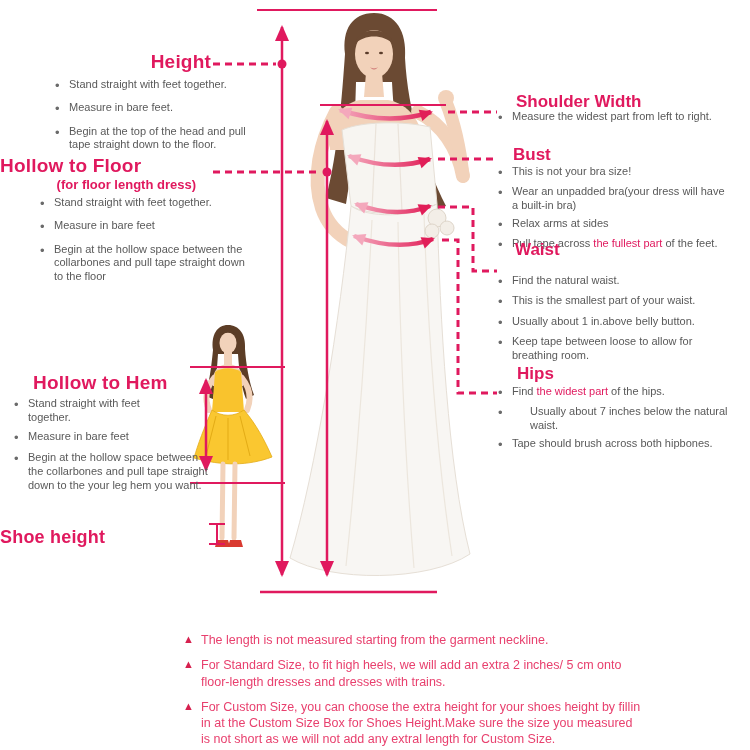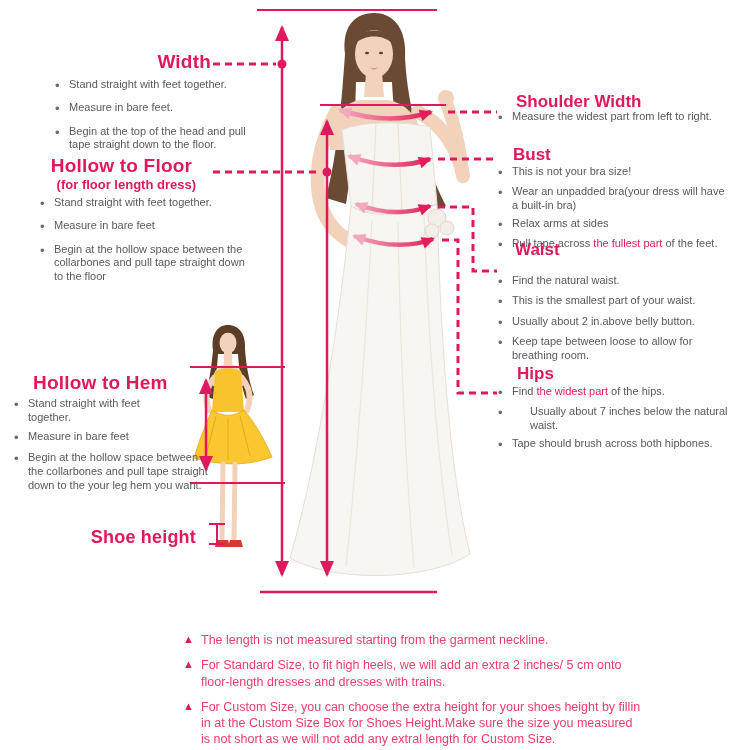--- a/index.html
+++ b/index.html
@@ -145,38 +145,38 @@
     </g>
 
     <g fill="none" stroke="url(#curveGrad)" stroke-width="4.5">
       <path d="M340,110 Q388,126 431,112" marker-start="url(#arrLight)" marker-end="url(#arrDark)"></path>
       <path d="M349,156 Q392,172 430,159" marker-start="url(#arrLight)" marker-end="url(#arrDark)"></path>
       <path d="M356,204 Q396,219 430,206" marker-start="url(#arrLight)" marker-end="url(#arrDark)"></path>
       <path d="M354,236 Q398,252 433,239" marker-start="url(#arrLight)" marker-end="url(#arrDark)"></path>
     </g>
   </svg>
 
-  <div class="abs ltitle" style="left:0;top:51px;width:211px;text-align:right">Width</div>
+  <div class="abs ltitle" style="left:0;top:51px;width:211px;text-align:right">Height</div>
 
   <div class="abs blist" style="left:55px;top:78px;width:230px">
     <div class="brow">
       <span class="dot">•</span>
       <span class="btxt">Stand straight with feet together.</span>
     </div>
     <div class="brow">
       <span class="dot">•</span>
       <span class="btxt">Measure in bare feet.</span>
     </div>
     <div class="brow">
       <span class="dot">•</span>
       <span class="btxt w195">Begin at the top of the head and pull tape straight down to the floor.</span>
     </div>
   </div>
 
-  <div class="abs ltitle" style="left:16px;top:155px;width:211px;text-align:center">Hollow to Floor</div>
+  <div class="abs ltitle" style="left:0;top:155px;width:211px;text-align:left">Hollow to Floor</div>
   <div class="abs subtitle" style="left:0;top:177px;width:196px;text-align:right">(for floor length dress)</div>
 
   <div class="abs blist" style="left:40px;top:196px;width:240px">
     <div class="brow">
       <span class="dot">•</span>
       <span class="btxt">Stand straight with feet together.</span>
     </div>
     <div class="brow">
       <span class="dot">•</span>
       <span class="btxt">Measure in bare feet</span>
@@ -197,21 +197,21 @@
     <div class="brow">
       <span class="dot">•</span>
       <span class="btxt">Measure in bare feet</span>
     </div>
     <div class="brow">
       <span class="dot">•</span>
       <span class="btxt w180">Begin at the hollow space between the collarbones and pull tape straight down to the your leg hem  you want.</span>
     </div>
   </div>
 
-  <div class="abs ltitle" style="left:0;top:527px;width:196px;text-align:right;font-size:18px">Shoe height</div>
+  <div class="abs ltitle" style="left:0;top:527px;width:196px;text-align:left;font-size:18px">Shoe height</div>
 
   <div class="abs rtitle" style="left:516px;top:92px">Shoulder Width</div>
   <div class="abs blist tight" style="left:498px;top:110px;width:252px">
     <div class="brow">
       <span class="dot">•</span>
       <span class="btxt"><span>Measure the widest part from left to right.</span></span>
     </div>
   </div>
 
   <div class="abs rtitle" style="left:513px;top:145px">Bust</div>
@@ -239,21 +239,21 @@
     <div class="brow">
       <span class="dot">•</span>
       <span class="btxt"><span>Find the natural waist.</span></span>
     </div>
     <div class="brow">
       <span class="dot">•</span>
       <span class="btxt"><span>This is the smallest part of your waist.</span></span>
     </div>
     <div class="brow">
       <span class="dot">•</span>
-      <span class="btxt"><span>Usually about 2 in.above belly button.</span></span>
+      <span class="btxt"><span>Usually about 1 in.above belly button.</span></span>
     </div>
     <div class="brow">
       <span class="dot">•</span>
       <span class="btxt w215"><span>Keep tape between loose to allow for breathing room.</span></span>
     </div>
   </div>
 
   <div class="abs rtitle" style="left:517px;top:364px">Hips</div>
   <div class="abs blist tight" style="left:498px;top:385px;width:256px">
     <div class="brow">

